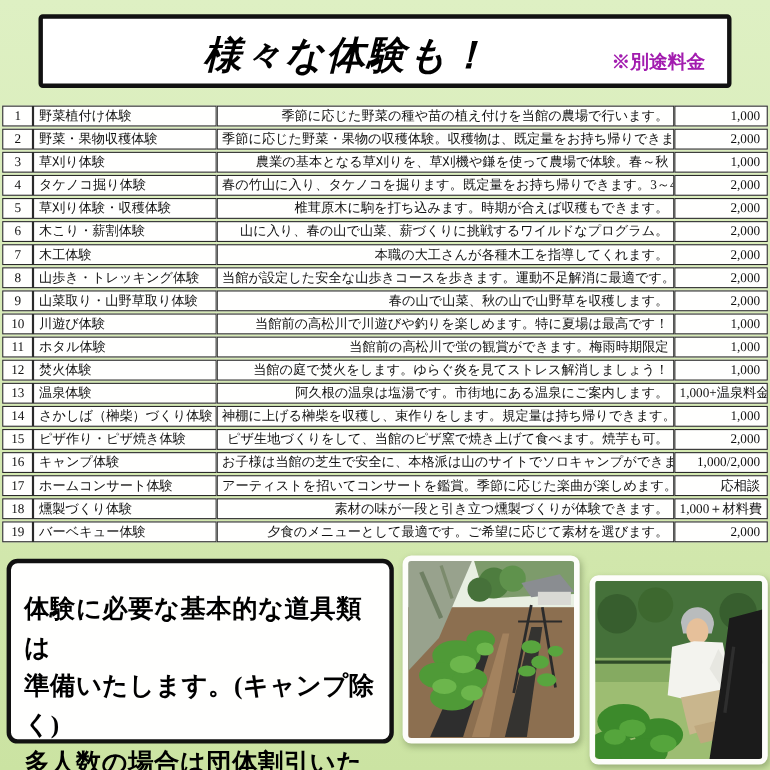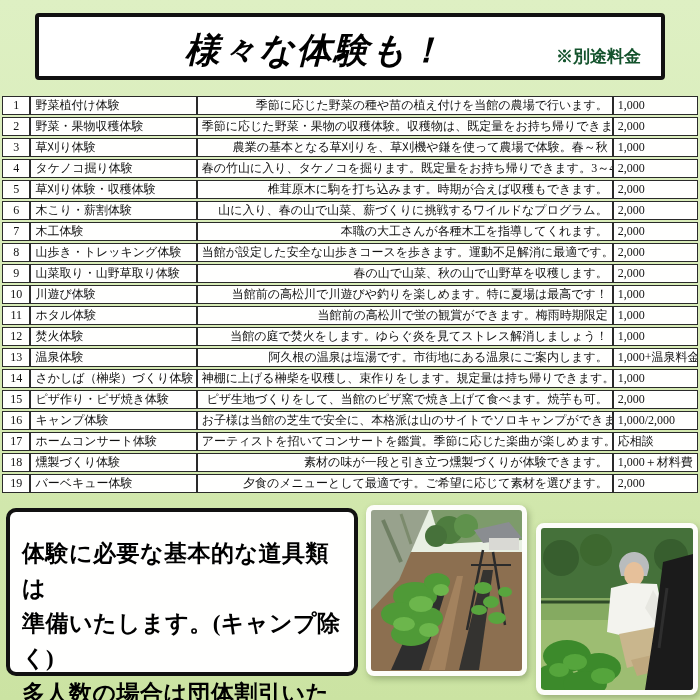--- a/index.html
+++ b/index.html
@@ -32,21 +32,21 @@
     letter-spacing: 2px;
     color: #000;
     white-space: nowrap;
     font-style: italic;
   }
   .title-note {
     position: absolute;
     right: 20px; bottom: 8px;
     font-size: 17px;
     font-weight: bold;
-    color: #14532d;
+    color: #a21caf;
     white-space: nowrap;
   }
 
   
   table.exp-table {
     position: absolute;
     left: 2px; top: 94px;
     width: 696px;
     border-collapse: separate;
     border-spacing: 0 2px;
@@ -59,21 +59,21 @@
     font-size: 12px;
     color: #111;
     padding: 0 4px;
     overflow: hidden;
     white-space: nowrap;
     vertical-align: middle;
   }
   .exp-table td.c-no    { width: 28px;  text-align: center; padding: 0; }
   .exp-table td.c-name  { width: 164px; text-align: left; }
   .exp-table td.c-desc  { width: 410px; text-align: right; }
-  .exp-table td.c-price { width: 84px;  padding-right: 6px; }
+  .exp-table td.c-price { width: 84px;  text-align: right; padding-right: 6px; }
 
   
   .footer-box {
     position: absolute;
     left: 6px; top: 508px;
     width: 352px; height: 168px;
     background: #fffffe;
     border: 4px solid #111;
     border-radius: 10px;
   }

